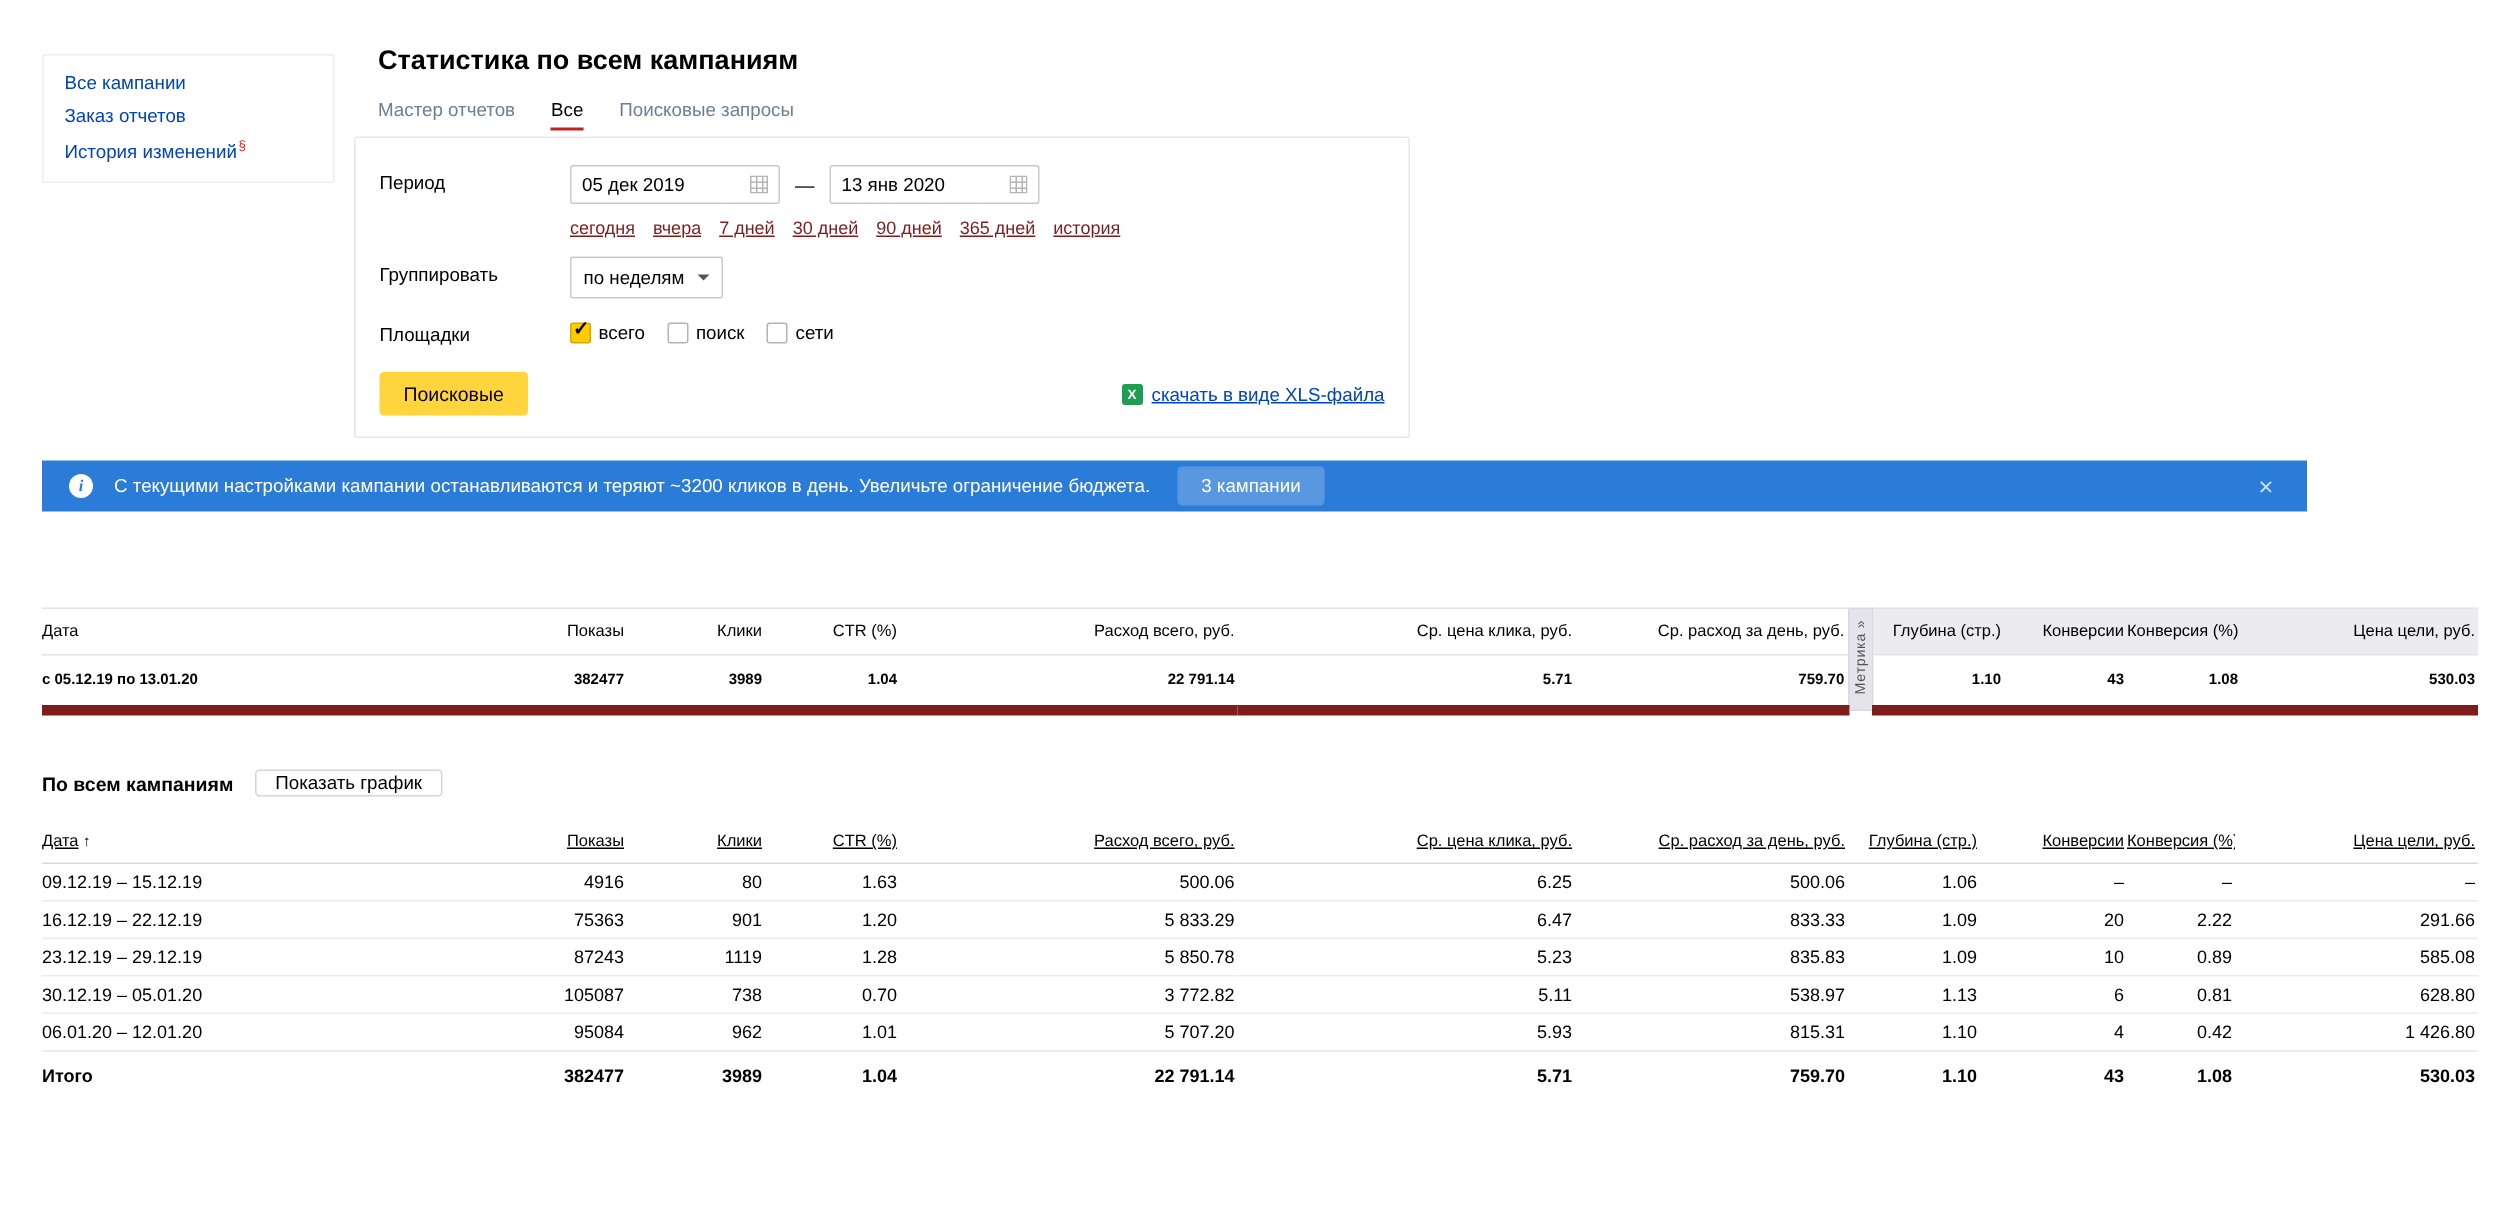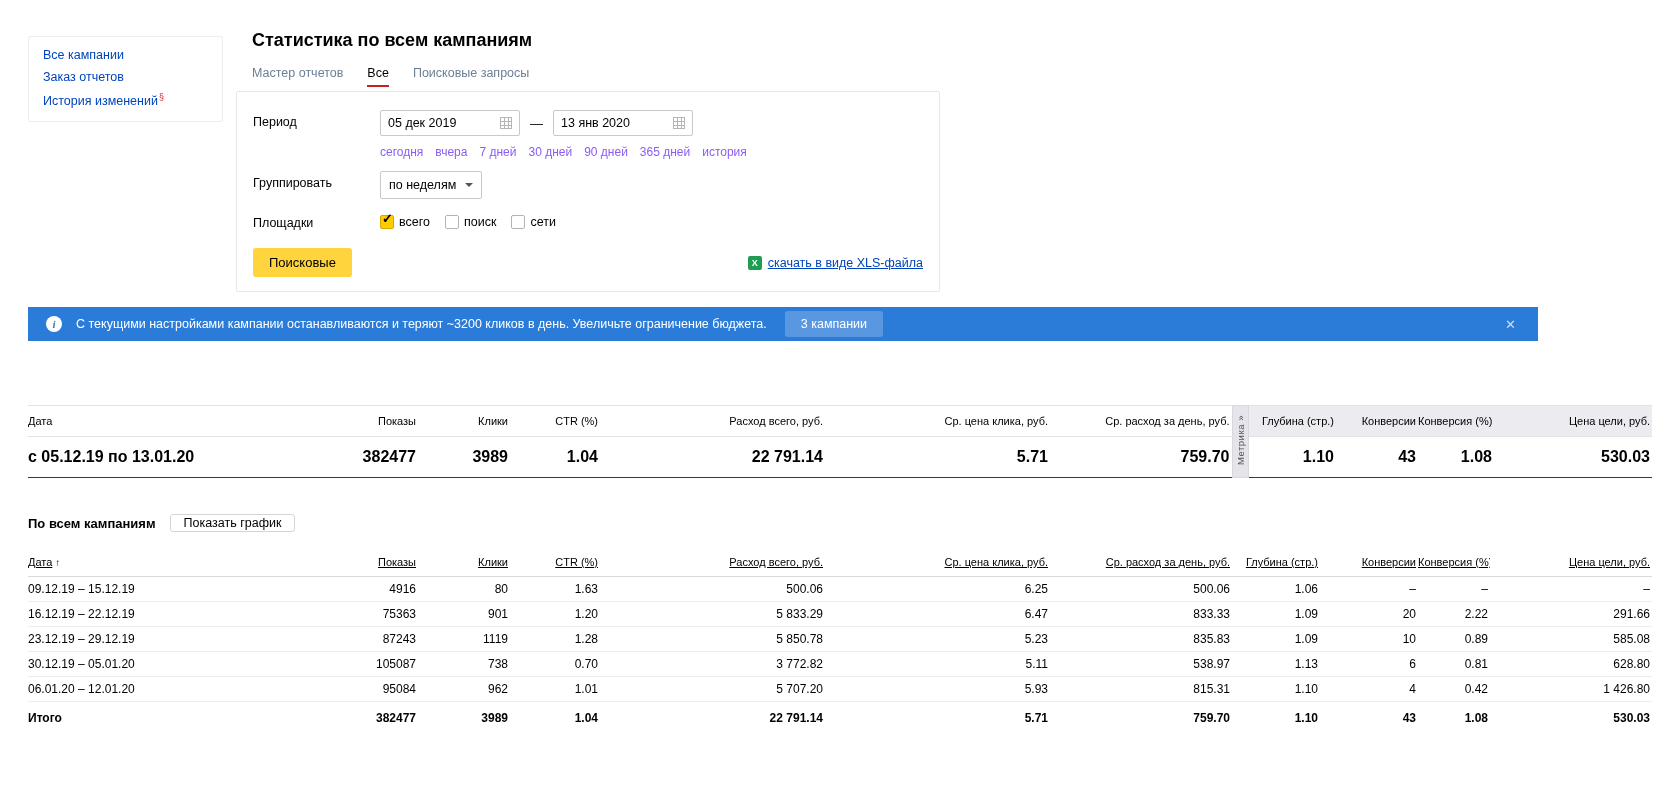--- a/index.html
+++ b/index.html
@@ -19,21 +19,21 @@
   
   .filter-card{border:1px solid #e7e7e7;border-radius:2px;margin-top:4px;margin-left:-16px;width:704px;
     box-sizing:border-box;padding:18px 16px 14px;background:#fff;}
   .frow{display:flex;align-items:flex-start;margin-bottom:12px;gap:24px;}
   .flabel{width:103px;flex:none;font-size:12.5px;padding-top:5px;}
   .fctrl{flex:1;}
   .dates{display:flex;align-items:center;gap:10px;}
   .date-input{display:inline-flex;align-items:center;justify-content:space-between;width:140px;height:26px;
     border:1px solid #c9c9c9;border-radius:2px;padding:0 7px;box-sizing:border-box;font-size:12.5px;background:#fff;cursor:text;}
   .quick{margin-top:9px;display:flex;gap:12px;font-size:12px;}
-  .quick a{color:#8b5cf6;}
+  .quick a{color:#7f1d1d;text-decoration:underline;}
   .select{display:inline-flex;align-items:center;gap:9px;height:26px;border:1px solid #c9c9c9;border-radius:2px;
     padding:0 8px;font-size:12.5px;background:#fff;cursor:pointer;}
   .caret{width:0;height:0;border-left:4px solid transparent;border-right:4px solid transparent;border-top:4px solid #555;}
   .checks{display:flex;align-items:center;gap:15px;padding-top:4px;}
   .check{display:flex;align-items:center;gap:5px;font-size:12.5px;cursor:pointer;}
   .cb{width:12px;height:12px;border:1px solid #b3b3b3;border-radius:2px;background:#fff;position:relative;flex:none;}
   .cb.checked{background:#ffcc00;border-color:#d9a800;}
   .cb .tick{position:absolute;left:1px;top:-5px;font-size:13px;font-weight:700;color:#000;}
   .help{display:inline-block;width:13px;height:13px;border:1px solid #b9b9b9;border-radius:50%;color:#999;
     font-size:9px;line-height:13px;text-align:center;vertical-align:1px;margin-left:4px;}
@@ -52,22 +52,22 @@
   .banner-btn{margin-left:18px;background:rgba(255,255,255,.22);border:0;border-radius:3px;color:#fff;
     padding:6px 16px;font-size:12.5px;font-family:inherit;cursor:pointer;}
   .banner-close{margin-left:auto;font-size:13px;opacity:.75;cursor:pointer;padding:0 4px;}
   
   table{border-collapse:collapse;table-layout:fixed;width:1624px;}
   .summary{margin:64px 28px 0;}
   .sum-table th{font-weight:400;font-size:11px;padding:9px 2px 9px 0;border-top:1px solid #e3e3e3;
     border-bottom:1px solid #e3e3e3;text-align:right;white-space:nowrap;overflow:hidden;}
   .sum-table th.hfirst{text-align:left;}
   .sum-table th.gray{background:#ebebf0;}
-  .sum-table td.v{font-size:16px;font-weight:700;text-align:right;padding:11px 2px 11px 0;
-    border-bottom:1px solid #7f1d1d;white-space:nowrap;}
+  .sum-table td.v{font-size:10px;font-weight:700;text-align:right;padding:11px 2px 11px 0;
+    border-bottom:7px solid #7f1d1d;white-space:nowrap;}
   .sum-table td.cell-date{text-align:left;}
   .metrika-cell{background:#e4e4ea;border:1px solid #d8d8de;padding:0;text-align:center;vertical-align:middle;cursor:pointer;}
   .metrika-cell span{writing-mode:vertical-rl;transform:rotate(180deg);font-size:9.5px;color:#555;display:inline-block;letter-spacing:.5px;}
   .camp-head{margin:36px 28px 0;display:flex;align-items:center;gap:14px;}
   .camp-title{font-weight:700;font-size:13px;}
   .chart-btn{background:#fff;border:1px solid #d5d5d5;border-radius:3px;padding:1px 13px;font-size:12.5px;font-family:inherit;cursor:pointer;}
   .main-wrap{margin:16px 28px 0;}
   .main-table th{font-weight:400;font-size:11px;text-align:right;padding:8px 2px 8px 0;
     border-bottom:1px solid #d9d9d9;white-space:nowrap;overflow:hidden;}
   .main-table th.hfirst{text-align:left;}

